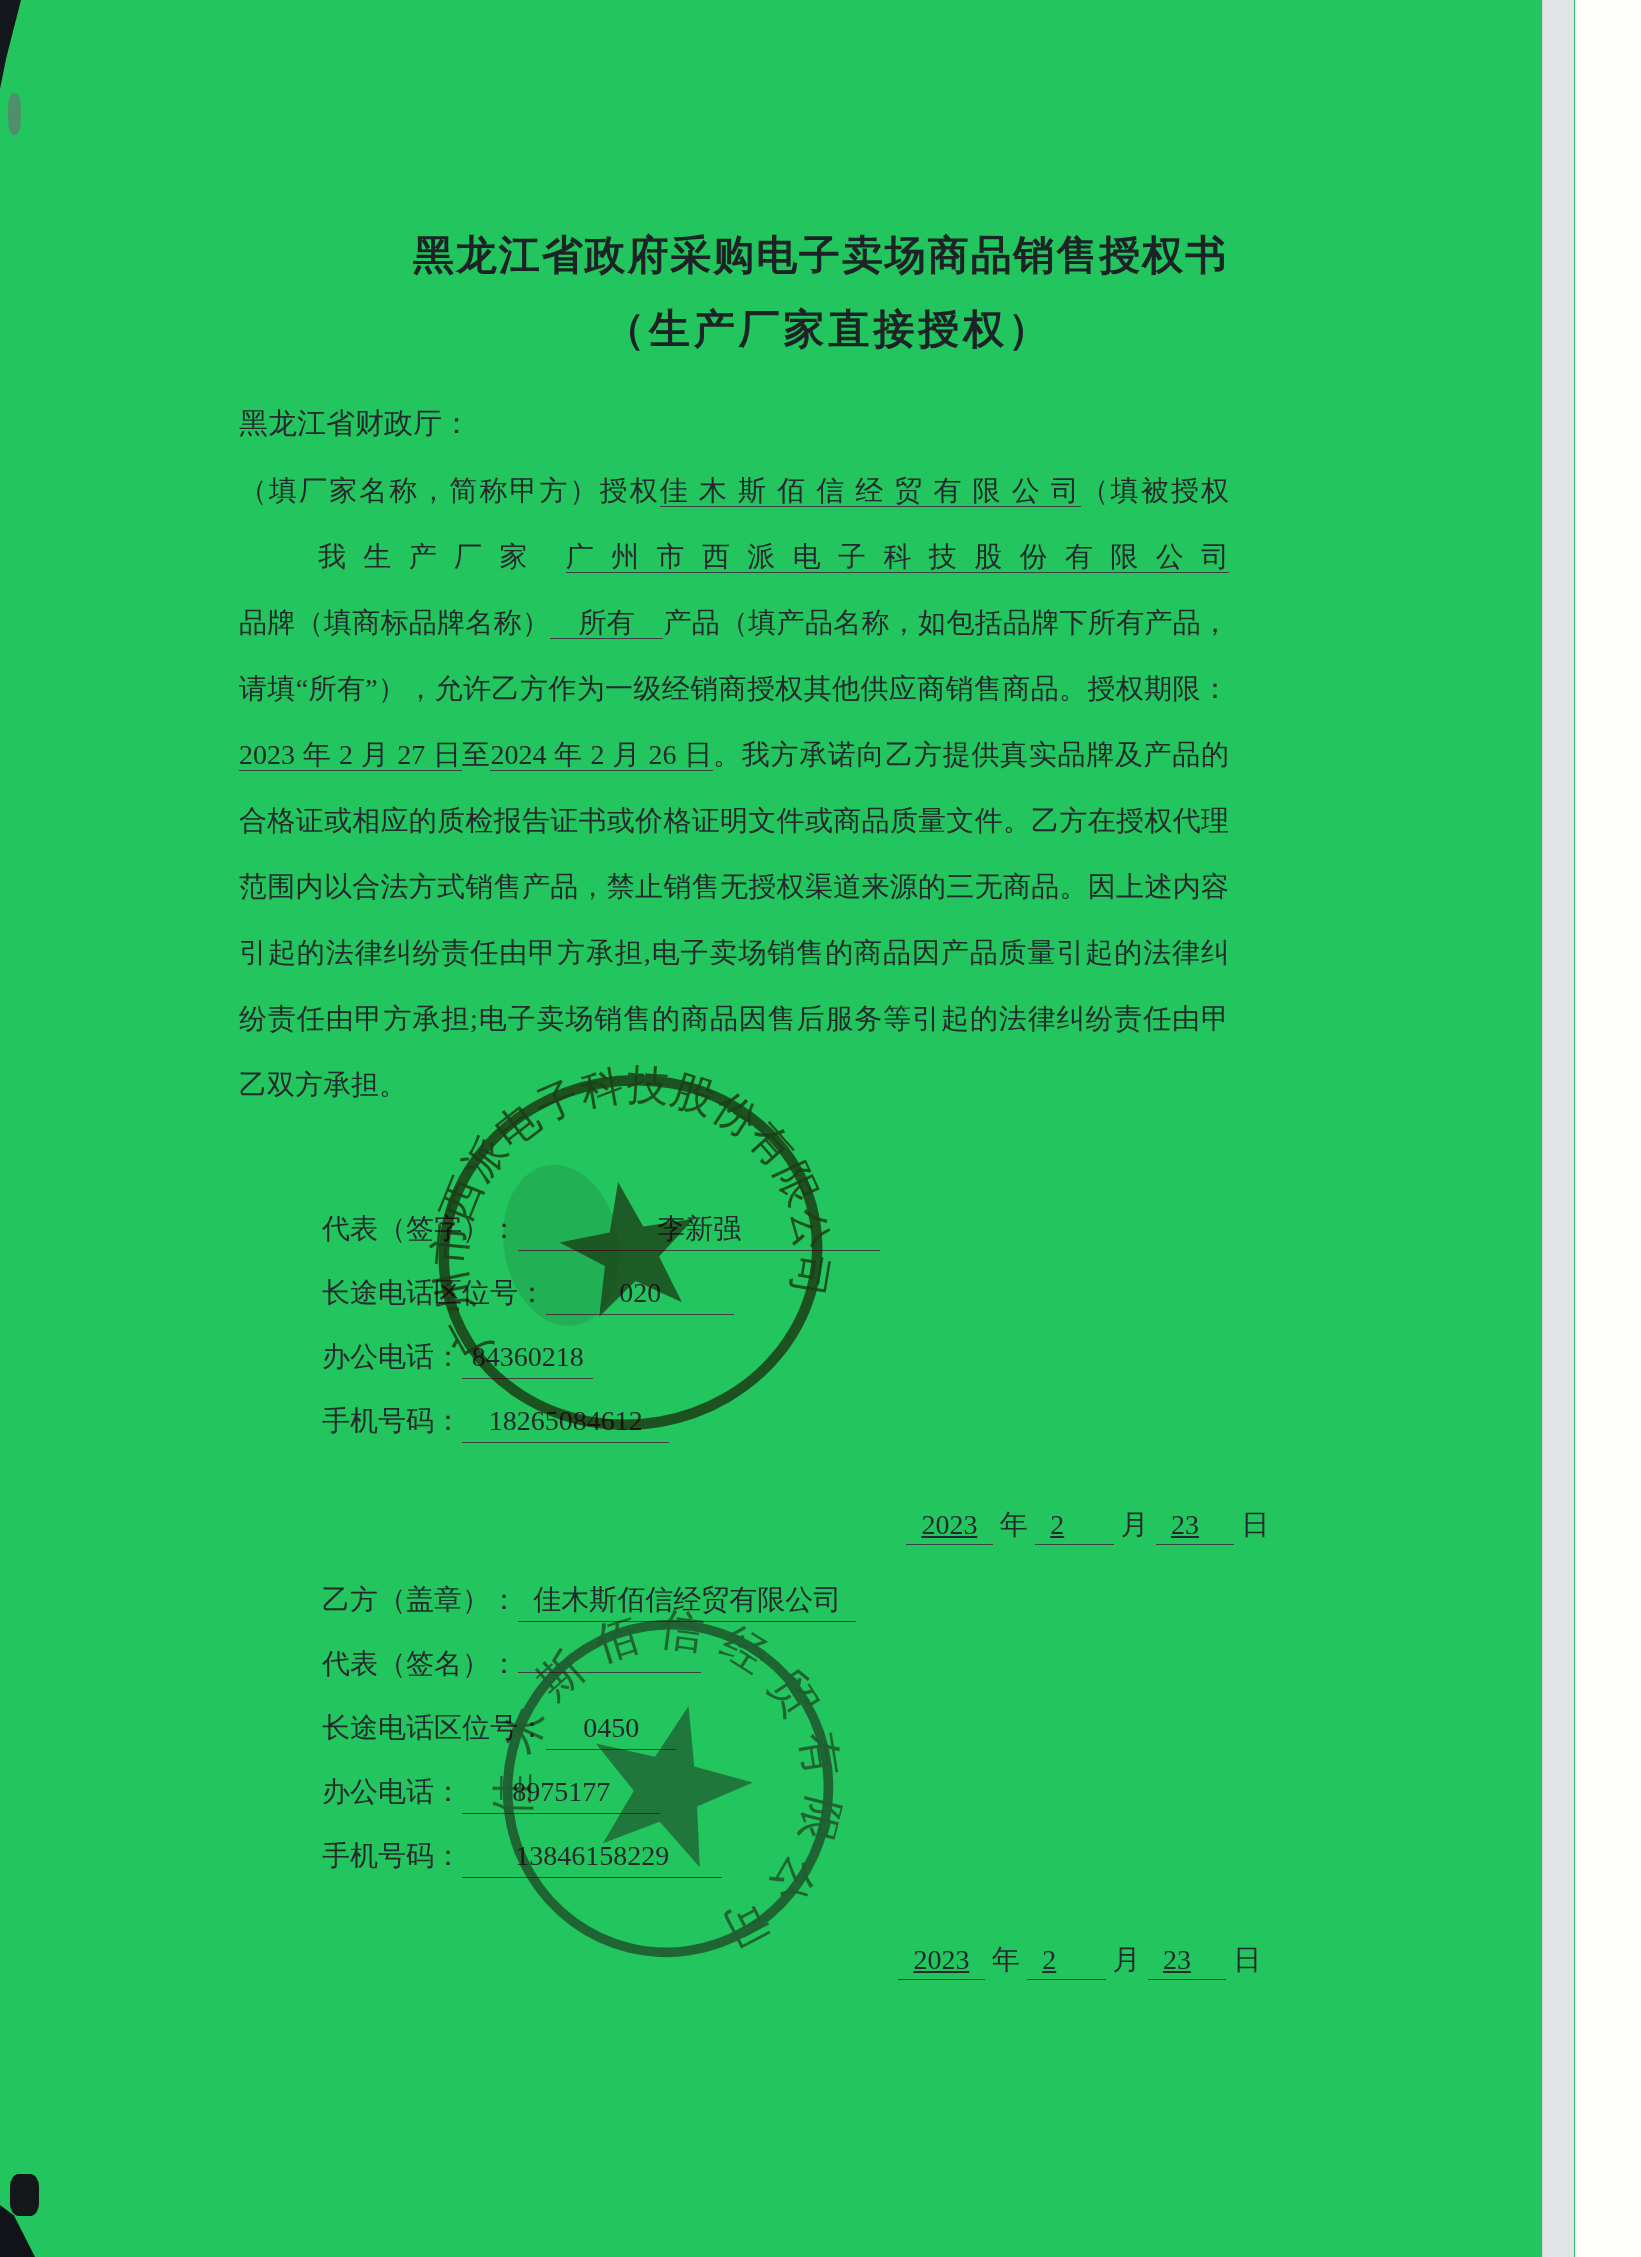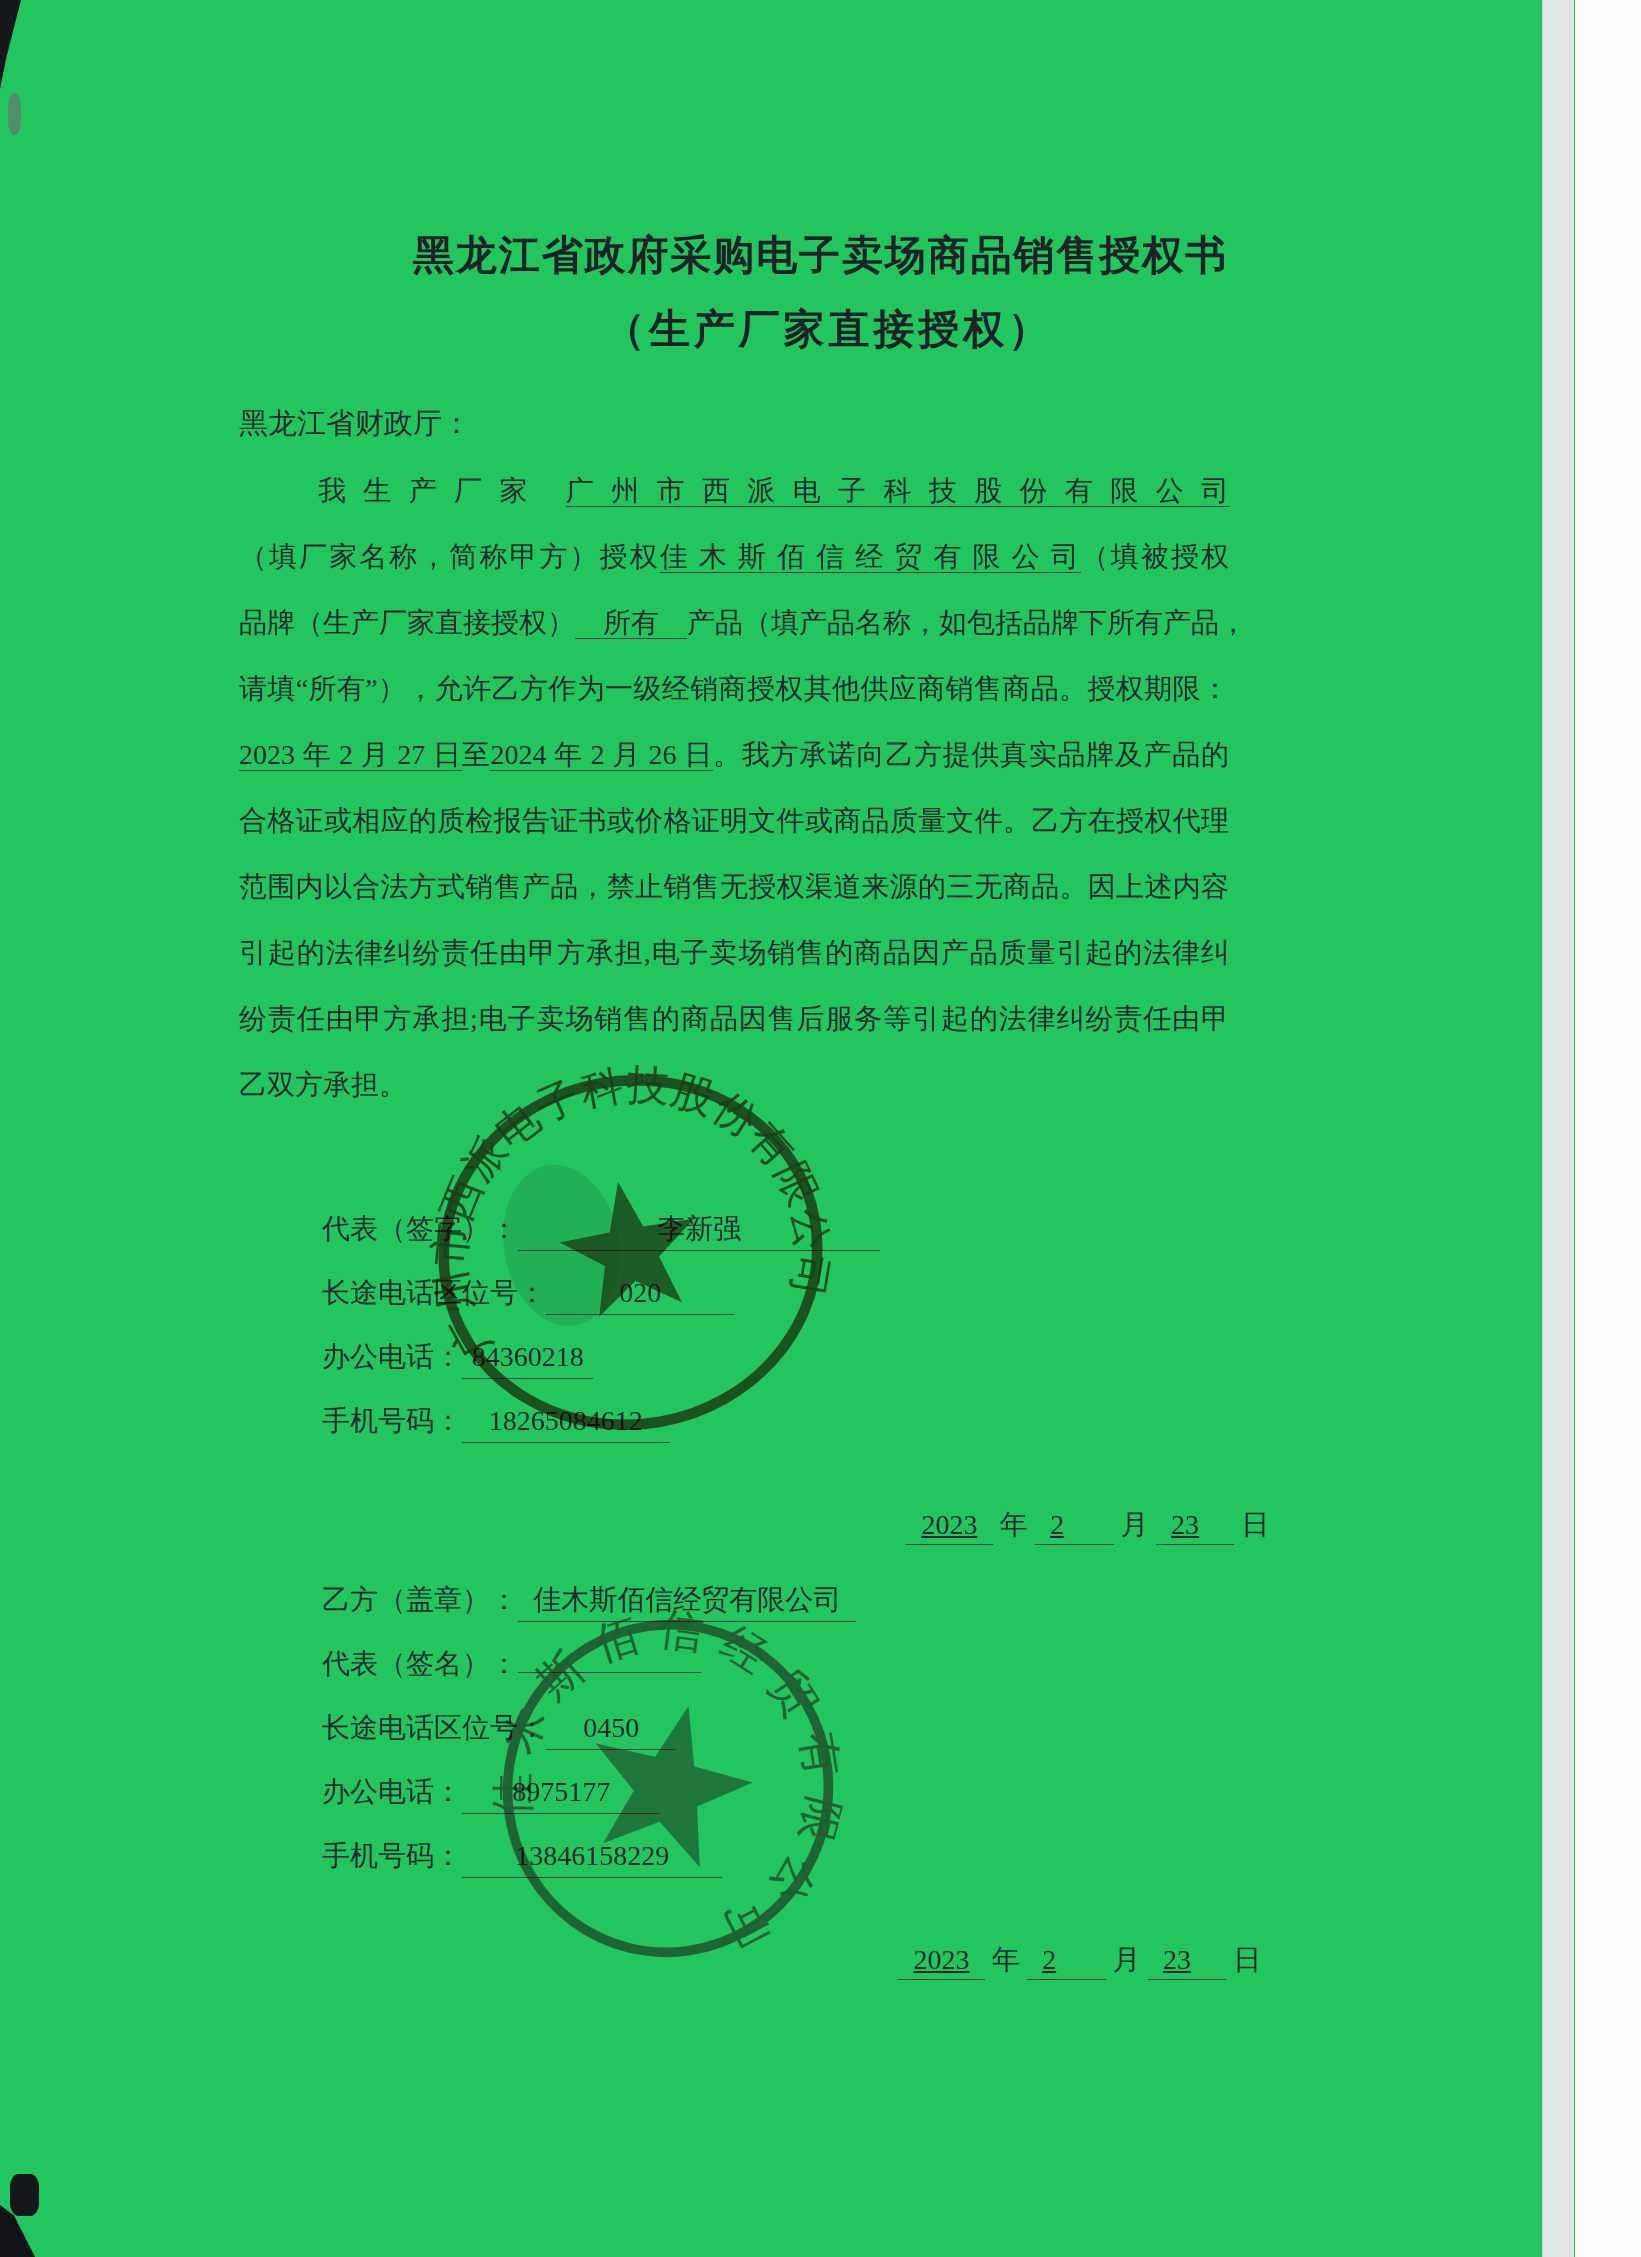--- a/index.html
+++ b/index.html
@@ -63,23 +63,23 @@
   <div class="art art-bl1"></div>
   <div class="art art-bl2"></div>
   <div class="art edge-strip"></div>
   <div class="art right-white"></div>
 
   <h1 class="title">黑龙江省政府采购电子卖场商品销售授权书</h1>
   <h2 class="subtitle">（生产厂家直接授权）</h2>
   <div class="salutation">黑龙江省财政厅：</div>
 
   <div class="body-lines" id="bodyLines">
+      <div class="bline"><span>（填厂家名称，简称甲方）授权</span><span class="uline">佳 木 斯 佰 信 经 贸 有 限 公 司</span><span>（填被授权</span></div>
       <div class="bline indent"><span>我 生 产 厂 家　</span><span class="uline">广 州 市 西 派 电 子 科 技 股 份 有 限 公 司</span></div>
-      <div class="bline"><span>（填厂家名称，简称甲方）授权</span><span class="uline">佳 木 斯 佰 信 经 贸 有 限 公 司</span><span>（填被授权</span></div>
-      <div class="bline"><span>品牌（生产厂家直接授权）</span><span class="uline">　所有　</span><span>产品（填产品名称，如包括品牌下所有产品，</span></div>
+      <div class="bline"><span>品牌（填商标品牌名称）</span><span class="uline">　所有　</span><span>产品（填产品名称，如包括品牌下所有产品，</span></div>
       <div class="bline"><span>请填“所有”），允许乙方作为一级经销商授权其他供应商销售商品。授权期限：</span></div>
       <div class="bline"><span class="uline">2023 年 2 月 27 日</span><span>至</span><span class="uline">2024 年 2 月 26 日</span><span>。我方承诺向乙方提供真实品牌及产品的</span></div>
       <div class="bline"><span>合格证或相应的质检报告证书或价格证明文件或商品质量文件。乙方在授权代理</span></div>
       <div class="bline"><span>范围内以合法方式销售产品，禁止销售无授权渠道来源的三无商品。因上述内容</span></div>
       <div class="bline"><span>引起的法律纠纷责任由甲方承担,电子卖场销售的商品因产品质量引起的法律纠</span></div>
       <div class="bline"><span>纷责任由甲方承担;电子卖场销售的商品因售后服务等引起的法律纠纷责任由甲</span></div>
       <div class="bline left"><span>乙双方承担。</span></div>
     </div>
 
   <div class="party party-a" id="partyA">

